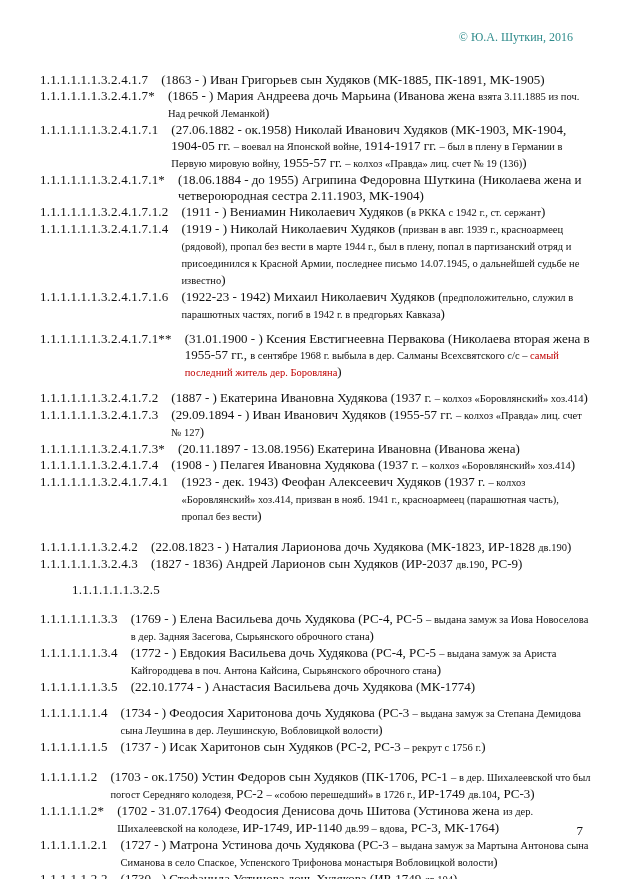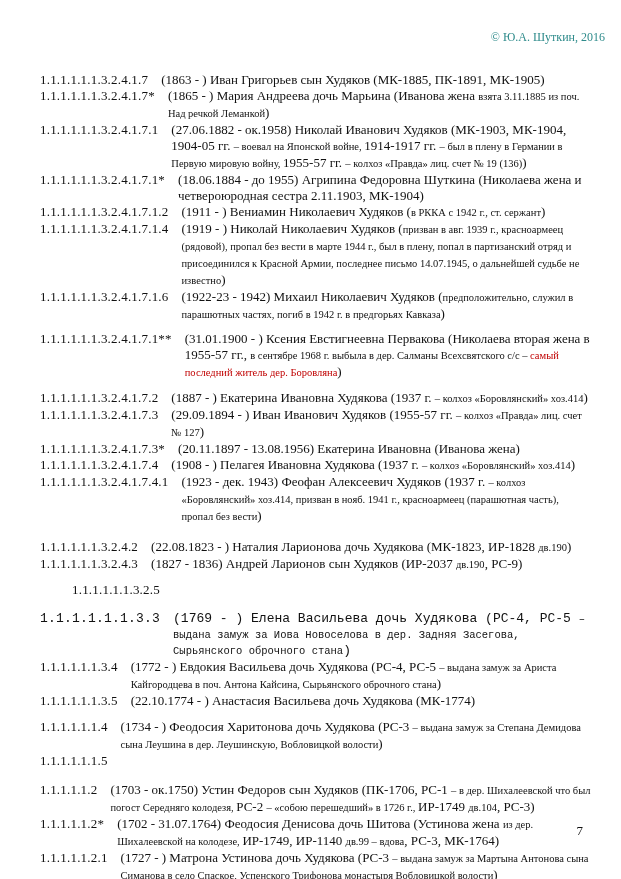--- a/index.html
+++ b/index.html
@@ -8,21 +8,21 @@
     width: 621px;
     height: 879px;
     background: #ffffff;
     overflow: hidden;
     font-family: "Liberation Serif", "DejaVu Serif", serif;
     color: #111111;
   }
   .copyright {
     position: absolute;
     top: 30px;
-    right: 16px;
+    right: 48px;
     font-size: 12px;
     color: var(--teal, #2e8b8b);
     text-align: center;
   }
   .entries {
     position: absolute;
     top: 72px;
     left: 40px;
     width: 552px;
   }
@@ -111,38 +111,39 @@
         <span class="num">1.1.1.1.1.1.3.2.4.2</span>
         <div class="content"><span class="seg-lg">(22.08.1823 - ) Наталия Ларионова дочь Худякова (МК-1823, ИР-1828 </span><span class="seg-sm">дв.190</span><span class="seg-lg">)</span></div>
       </div>
       <div class="entry">
         <span class="num">1.1.1.1.1.1.3.2.4.3</span>
         <div class="content"><span class="seg-lg">(1827 - 1836) Андрей Ларионов сын Худяков (ИР-2037 </span><span class="seg-sm">дв.190</span><span class="seg-lg">, РС-9)</span></div>
       </div>
       <div class="entry" style="margin-top: 9px; margin-left: 32px;">
         <span class="num">1.1.1.1.1.1.3.2.5</span>
       </div>
-      <div class="entry" style="margin-top: 13px; font-family: Liberation Mono, monospace;">
+      <div class="entry" style="margin-top: 13px;">
         <span class="num">1.1.1.1.1.1.3.3</span>
         <div class="content"><span class="seg-lg">(1769 - ) Елена Васильева дочь Худякова (РС-4, РС-5 </span><span class="seg-sm">– выдана замуж за Иова Новоселова в дер. Задняя Засегова, Сырьянского оброчного стана</span><span class="seg-lg">)</span></div>
       </div>
       <div class="entry">
         <span class="num">1.1.1.1.1.1.3.4</span>
         <div class="content"><span class="seg-lg">(1772 - ) Евдокия Васильева дочь Худякова (РС-4, РС-5 </span><span class="seg-sm">– выдана замуж за Ариста Кайгородцева в поч. Антона Кайсина, Сырьянского оброчного стана</span><span class="seg-lg">)</span></div>
       </div>
       <div class="entry">
         <span class="num">1.1.1.1.1.1.3.5</span>
         <div class="content"><span class="seg-lg">(22.10.1774 - ) Анастасия Васильева дочь Худякова (МК-1774)</span></div>
       </div>
       <div class="entry" style="margin-top: 10px;">
         <span class="num">1.1.1.1.1.1.4</span>
         <div class="content"><span class="seg-lg">(1734 - ) Феодосия Харитонова дочь Худякова (РС-3 </span><span class="seg-sm">– выдана замуж за Степана Демидова сына Леушина в дер. Леушинскую, Вобловицкой волости</span><span class="seg-lg">)</span></div>
       </div>
       <div class="entry">
         <span class="num">1.1.1.1.1.1.5</span>
+        <div class="content"><span class="seg-lg">(1737 - ) Исак Харитонов сын Худяков (РС-2, РС-3 </span><span class="seg-sm">– рекрут с 1756 г.</span><span class="seg-lg">)</span></div>
       </div>
       <div class="entry" style="margin-top: 13px; font-family: Liberation Serif, serif;">
         <span class="num">1.1.1.1.1.2</span>
         <div class="content"><span class="seg-lg">(1703 - ок.1750) Устин Федоров сын Худяков (ПК-1706, РС-1 </span><span class="seg-sm">– в дер. Шихалеевской что был погост Середняго колодезя, </span><span class="seg-lg">РС-2 </span><span class="seg-sm">– «собою перешедший» в 1726 г., </span><span class="seg-lg">ИР-1749 </span><span class="seg-sm">дв.104</span><span class="seg-lg">, РС-3)</span></div>
       </div>
       <div class="entry">
         <span class="num">1.1.1.1.1.2*</span>
         <div class="content"><span class="seg-lg">(1702 - 31.07.1764) Феодосия Денисова дочь Шитова (Устинова жена </span><span class="seg-sm">из дер. Шихалеевской на колодезе, </span><span class="seg-lg">ИР-1749, ИР-1140 </span><span class="seg-sm">дв.99 – вдова</span><span class="seg-lg">, РС-3, МК-1764)</span></div>
       </div>
       <div class="entry">

